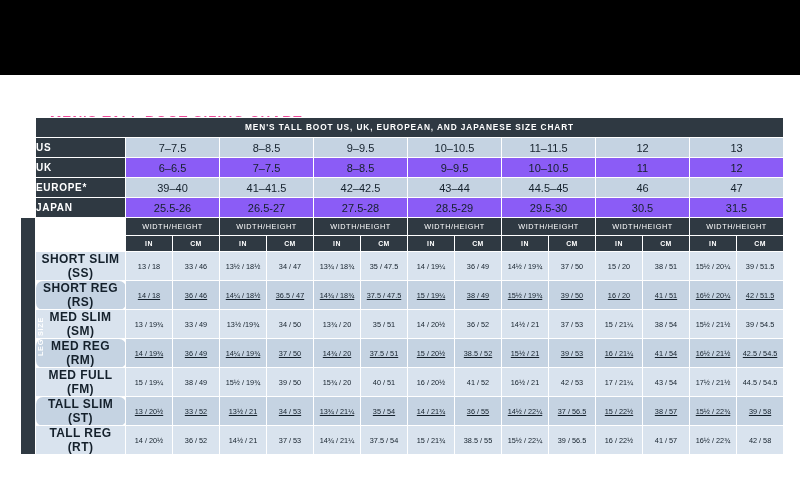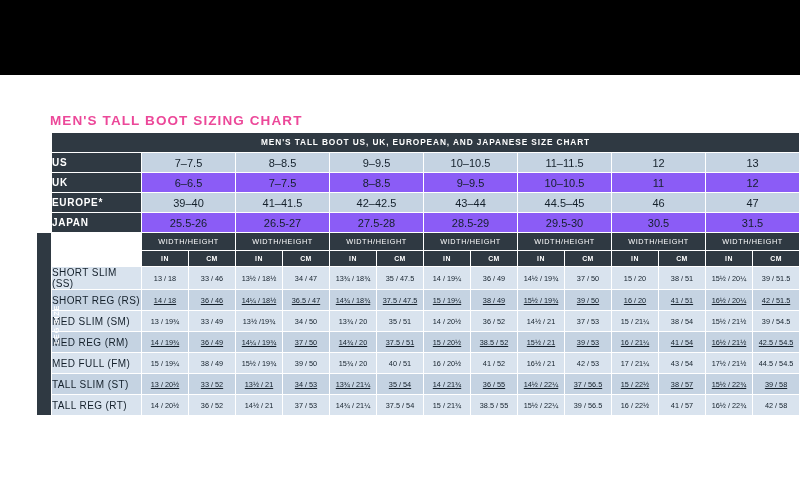--- a/index.html
+++ b/index.html
@@ -30,24 +30,23 @@
   .page-title {
     font-size: 13.5px;
     font-weight: bold;
     letter-spacing: 1.1px;
     color: #ec4899;
     padding: 20px 0 0 32px;
     margin: 18px;
   }
   .table-wrap {
     position: absolute;
-    left: 36px;
+    left: 20px;
     top: 42px;
     width: 740px;
-    margin-top: 15px;
   }
   table.sizing {
     border-collapse: collapse;
     width: 740px;
     table-layout: fixed;
   }
   table.sizing td, table.sizing th {
     border: 1px solid #ffffff;
     padding: 0;
     margin: 0;
@@ -111,29 +110,30 @@
     vertical-align: middle;
   }
   .legsize span {
     display: inline-block;
     transform: rotate(-90deg);
     white-space: nowrap;
   }
   .calf-label {
     background: #d9e3ee;
     color: #14202b;
-    font-size: 10px;
-    font-weight: normal;
+    font-size: 12px;
+    font-weight: bold;
     letter-spacing: 0.4px;
     padding-left: 7px;
     height: 20px;
-    text-align: left;
+    text-align: center;
   }
   .calf-label.alt {
     background: #c5d3e2;
+    border-radius: 7px;
   }
   .data-cell {
     background: #d9e3ee;
     color: #14202b;
     font-size: 7.3px;
     text-align: center;
     height: 20px;
   }
   .data-cell.alt {
     background: #c5d3e2;

